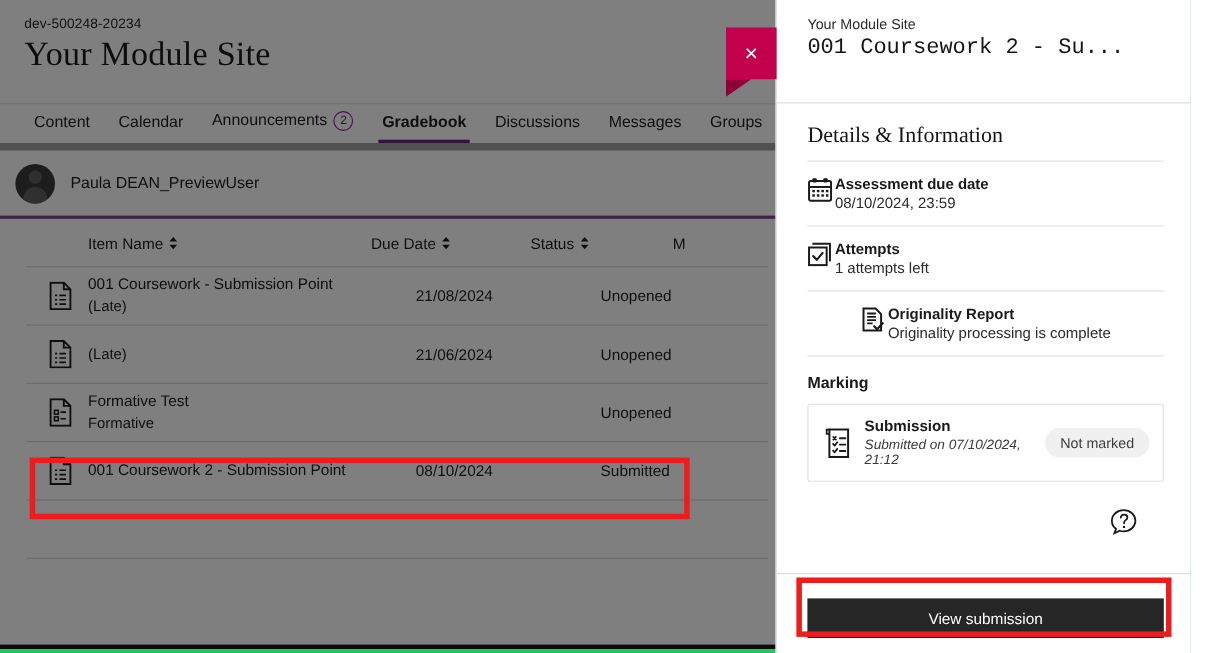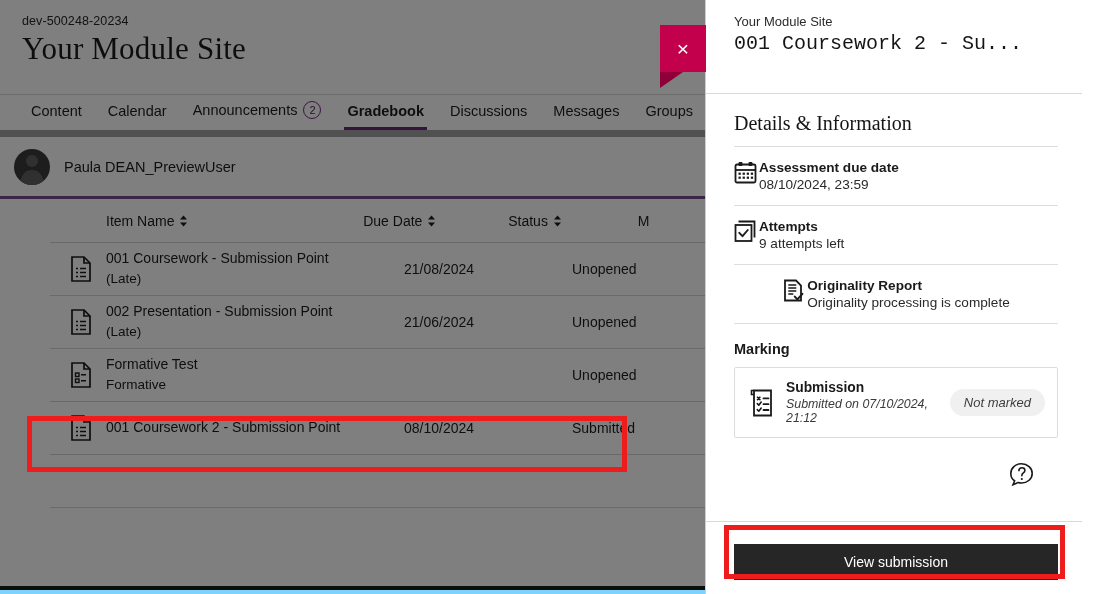--- a/index.html
+++ b/index.html
@@ -9,21 +9,21 @@
     width: 1099px; height: 594px;
     overflow: hidden;
     font-family: "Liberation Sans", sans-serif;
     background: #ffffff;
   }
 
   #app {
     position: relative;
     width: 1082px;
     height: 594px;
-    background: #7dd3fc;
+    background: #22c55e;
     overflow: hidden;
   }
 
   
   .bg-page {
     position: absolute;
     left: 0; top: 0;
     width: 722px; height: 590px;
     background: #ffffff;
     overflow: hidden;
@@ -131,21 +131,21 @@
     color: #1c1c1c;
   }
 
   .purple-rule {
     height: 3px;
     background: #7d4a91;
     width: 100%;
   }
 
   
-  .gb-table { width: 100%; background: #fff; margin-left: 26px; }
+  .gb-table { width: 100%; background: #fff; }
   .gb-head {
     display: flex;
     align-items: center;
     height: 44px;
     border-bottom: 1px solid #d5d5d5;
     margin: 0 24px;
     padding-left: 56px;
   }
   .gb-head .col {
     font-size: 14px;
@@ -349,21 +349,20 @@
     font-style: italic;
     color: #3a3a3a;
     margin-top: 2px;
   }
   .pill {
     flex: 0 0 auto;
     background: #f0f0f0;
     border-radius: 14px;
     padding: 6px 14px;
     font-size: 13px;
-    font-style: italic;
     color: #3d3d3d;
     white-space: nowrap;
   }
 
   .help-row {
     display: flex;
     justify-content: flex-end;
     padding: 24px 24px 0 0;
   }
   .help-icon { cursor: pointer; }
@@ -495,21 +494,20 @@
 
       <div class="gb-row">
         <div class="row-icon">
           <svg width="22" height="26" viewBox="0 0 22 26">
               <path d="M2 1h12l6 6v18H2z" fill="#fff" stroke="#1c1c1c" stroke-width="1.7"></path>
               <path d="M14 1v6h6" fill="none" stroke="#1c1c1c" stroke-width="1.7"></path>
               <path d="M6 12.5h2M10 12.5h6M6 16.5h2M10 16.5h6M6 20.5h2M10 20.5h6" stroke="#1c1c1c" stroke-width="1.5"></path>
             </svg>
         </div>
         <div class="row-cell cell-name">
-          <span>002 Presentation - Submission Point</span>
           <span class="sub-label">(Late)</span>
         </div>
         <div class="row-cell cell-due">21/06/2024</div>
         <div class="row-cell cell-status">Unopened</div>
       </div>
 
       <div class="gb-row">
         <div class="row-icon">
           <svg width="22" height="26" viewBox="0 0 22 26">
               <path d="M2 1h12l6 6v18H2z" fill="#fff" stroke="#1c1c1c" stroke-width="1.7"></path>
@@ -594,21 +592,21 @@
       <div class="detail-item">
         <div class="detail-icon">
           <svg width="23" height="23" viewBox="0 0 23 23">
               <path d="M4.5 1.5h16v16" fill="none" stroke="#1a1a1a" stroke-width="1.8"></path>
               <rect x="1.5" y="5" width="16" height="16" fill="none" stroke="#1a1a1a" stroke-width="1.8"></rect>
               <path d="M5.3 12.8l3.2 3.4 5.3-6.2" fill="none" stroke="#1a1a1a" stroke-width="1.9" stroke-linecap="round" stroke-linejoin="round"></path>
             </svg>
         </div>
         <div>
           <div class="detail-label">Attempts</div>
-          <div class="detail-value">9 attempts left</div>
+          <div class="detail-value">1 attempts left</div>
         </div>
       </div>
 
       <div class="detail-item detail-last">
         <div class="detail-icon">
           <svg width="23" height="23" viewBox="0 0 23 23">
               <path d="M3 1.5h11l5 5v15H3z" fill="none" stroke="#1a1a1a" stroke-width="1.8"></path>
               <path d="M6.3 6h8M6.3 9h8M6.3 12h8M6.3 15h5" stroke="#1a1a1a" stroke-width="1.6"></path>
               <path d="M12.8 17.6l2.6 2.8 5-5.6" fill="none" stroke="#1a1a1a" stroke-width="2" stroke-linecap="round" stroke-linejoin="round"></path>
             </svg>

